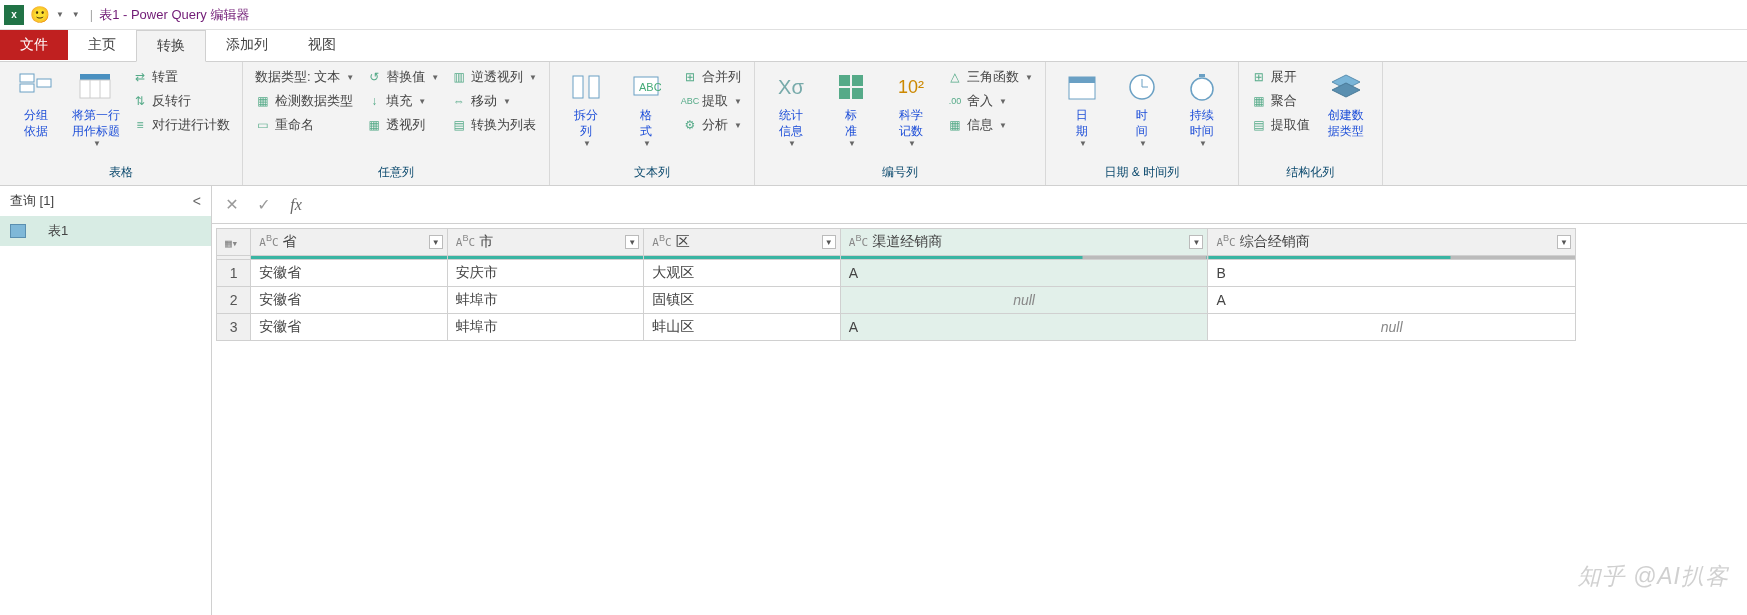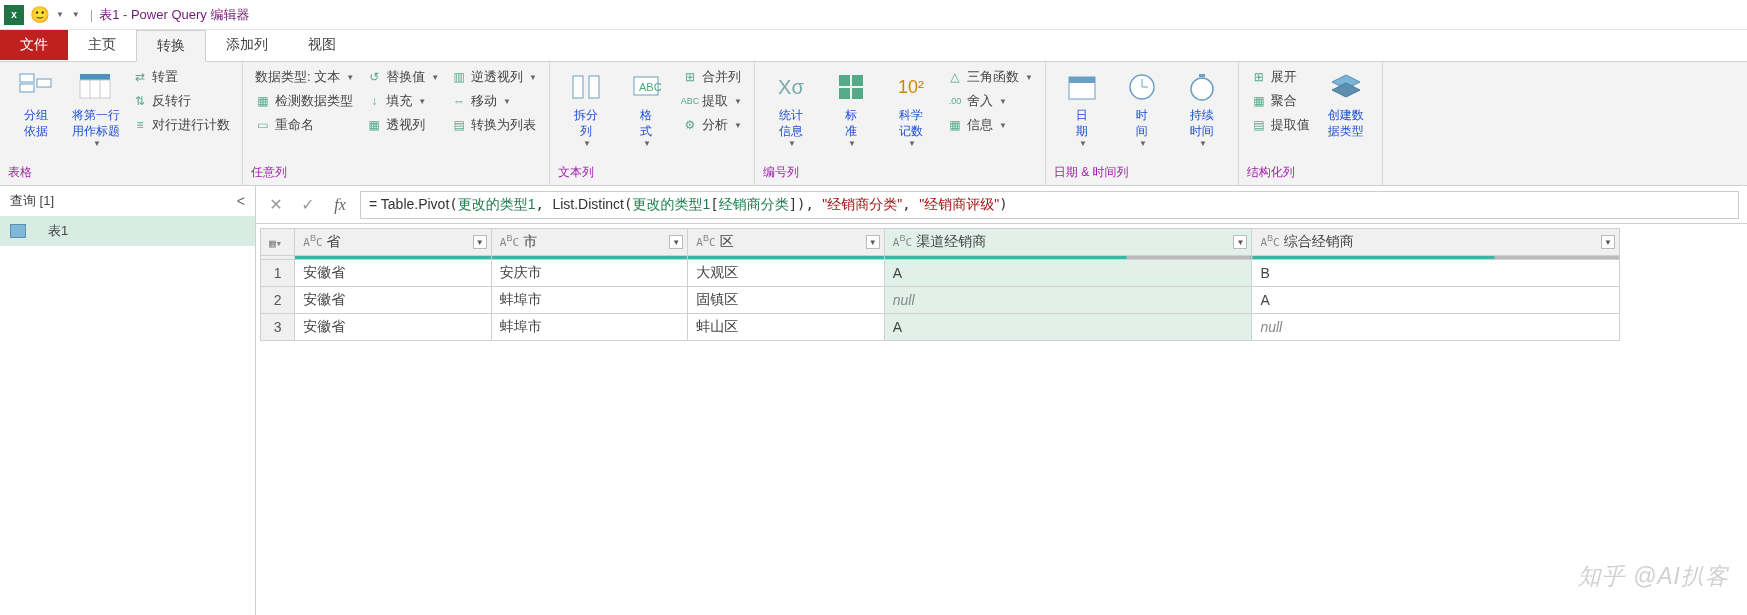--- a/index.html
+++ b/index.html
@@ -16,32 +16,32 @@
 
 .ribbon-tabs { height: 32px; display: flex; align-items: flex-start; background: #fff; border-bottom: 1px solid #d0d0d0; }
 .tab { padding: 6px 20px; font-size: 14px; cursor: pointer; color: #444; }
 .tab.file { background: #c02020; color: #fff; }
 .tab.active { background: #f3f3f3; border: 1px solid #d0d0d0; border-bottom: 1px solid #f3f3f3; margin-bottom: -1px; }
 
 
 .ribbon { background: #f3f3f3; border-bottom: 1px solid #d0d0d0; display: flex; height: 124px; }
 .group { border-right: 1px solid #d8d8d8; padding: 4px 8px 2px 8px; display: flex; flex-direction: column; justify-content: space-between; }
 .group-body { display: flex; align-items: flex-start; gap: 4px; }
-.group-label { text-align: left; font-size: 12px; color: #a21caf; padding: 2px 0; }
+.group-label { text-align: center; font-size: 12px; color: #0c4a6e; padding: 2px 0; }
 .bigbtn { display: flex; flex-direction: column; align-items: center; width: 56px; padding: 4px 2px; cursor: pointer; }
 .bigbtn .bicon { width: 34px; height: 34px; margin-bottom: 4px; display:flex; align-items:center; justify-content:center; }
 .bigbtn .blabel { font-size: 12px; text-align: center; line-height: 1.3; color: #1d4ed8; }
 .smallcol { display: flex; flex-direction: column; gap: 2px; }
 .smallbtn { display: flex; align-items: center; gap: 4px; padding: 2px 4px; cursor: pointer; font-size: 13px; color: #444; white-space: nowrap; }
 .smallbtn .sicon { width: 16px; height: 16px; display:inline-flex; align-items:center; justify-content:center; font-size:12px; color:#5a8; }
 .drop { font-size: 8px; color: #666; margin-left: 2px; }
 
 
 .main { display: flex; height: calc(615px - 30px - 32px - 124px); }
-.queries { width: 256px; border-right: 1px solid #d0d0d0; background: #fff; }
+.queries { width: 212px; border-right: 1px solid #d0d0d0; background: #fff; }
 .queries-header { display: flex; justify-content: space-between; align-items: center; padding: 6px 10px; font-size: 13px; }
 .queries-header .chev { color: #666; font-size: 14px; cursor:pointer; }
 .q-item { display: flex; align-items: center; gap: 22px; padding: 6px 10px; background: #d8ece4; }
 .q-item .qicon { width: 16px; height: 14px; background: linear-gradient(#7fb8d8,#7fb8d8); border:1px solid #5a8fb0; }
 
 .content { flex: 1; display: flex; flex-direction: column; overflow: hidden; }
 .formula-bar { display: flex; align-items: center; border-bottom: 1px solid #d0d0d0; height: 38px; padding: 0 8px; gap: 8px; }
 .fb-btn { width: 24px; height: 24px; display: flex; align-items: center; justify-content: center; color: #999; font-size: 16px; cursor:pointer; }
 .fb-btn.fx { font-style: italic; font-family: "Times New Roman", serif; color: #666; }
 .formula-box { flex: 1; border: 1px solid #ccc; padding: 4px 8px; font-family: Consolas, monospace; font-size: 14px; background: #fff; color: #333; }
@@ -55,21 +55,21 @@
 .grid th, .grid td { border: 1px solid #d0d0d0; padding: 4px 8px; text-align: left; background: #fff; }
 .grid th { background: #f0f0f0; font-weight: normal; position: relative; }
 .grid .rownum { background: #f0f0f0; text-align: center; width: 34px; color: #555; }
 .grid .corner { background: #f0f0f0; width:34px; }
 .grid .type-icon { color: #888; font-size: 11px; margin-right: 4px; font-family: Consolas, monospace; }
 .grid .drop-th { position: absolute; right: 4px; top: 6px; width: 14px; height: 14px; border: 1px solid #bbb; font-size: 8px; display:flex; align-items:center; justify-content:center; color:#555; background:#fff; cursor:pointer; }
 .grid .hbar { height: 4px; padding:0; }
 .grid .hbar.teal { background: #3ab5a3; }
 .grid .hbar.split { background: linear-gradient(to right, #3ab5a3 0 66%, #bbb 66% 100%); padding:0; }
 .grid td.hl { background: #e2f0ea; }
-.grid td.null { color: #888; font-style: italic; text-align: left; }
+.grid td.null { color: #888; font-style: italic; text-align: center; }
 
 
 .watermark { position: fixed; right: 18px; bottom: 23px; font-size: 23px; color: rgba(150,150,150,0.45); font-style: italic; font-weight: 500; letter-spacing: 1px; pointer-events:none; }
 
 svg { display:block; }
 </style>
 </head>
 <body>
 
 <div class="titlebar">
@@ -350,21 +350,20 @@
       <span class="qicon"></span>
       <span>表1</span>
     </div>
   </div>
 
   <div class="content">
     <div class="formula-bar">
       <div class="fb-btn">✕</div>
       <div class="fb-btn">✓</div>
       <div class="fb-btn fx">fx</div>
-      <div class="formula-box"><span>= </span><span class="fn">Table.Pivot</span>(<span class="col">更改的类型1</span>, <span class="fn">List.Distinct</span>(<span class="col">更改的类型1</span>[<span class="col">经销商分类</span>]), <span class="str">"经销商分类"</span>, <span class="str">"经销商评级"</span>)</div>
     </div>
 
     <div class="grid-wrap">
     <table class="grid">
       <thead>
         <tr>
           <th class="corner"><span class="type-icon">▦▾</span></th>
           <th><span class="type-icon">A<sup>B</sup>C</span><span>省</span><span class="drop-th">▼</span></th>
           <th><span class="type-icon">A<sup>B</sup>C</span><span>市</span><span class="drop-th">▼</span></th>
           <th><span class="type-icon">A<sup>B</sup>C</span><span>区</span><span class="drop-th">▼</span></th>

